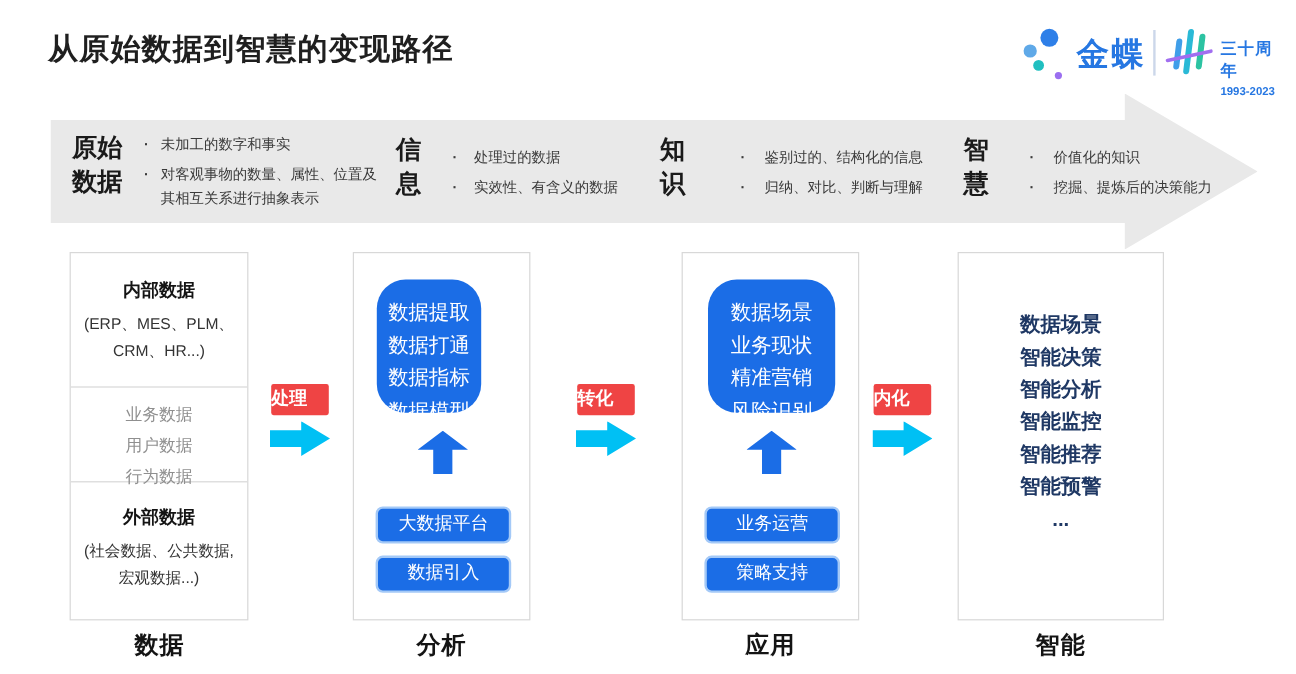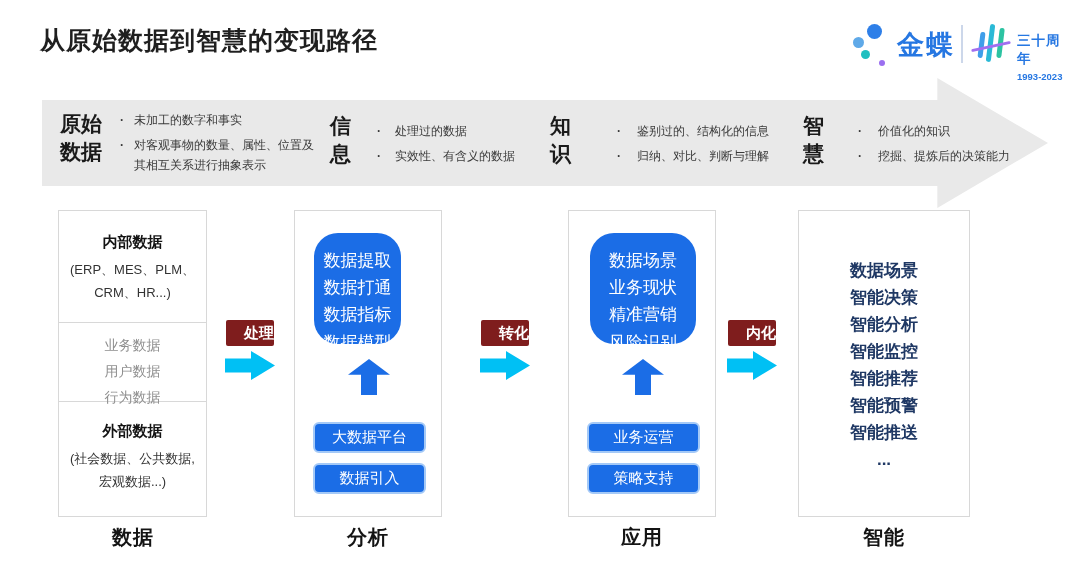--- a/index.html
+++ b/index.html
@@ -61,22 +61,22 @@
   .core-app { left:21px; top:22px; width:106px; height:111px; }
   .up-arrow { position:absolute; left:53px; top:148px; width:42px; height:36px; background:#1b6de6;
               clip-path:polygon(50% 0, 100% 44%, 69% 44%, 69% 100%, 31% 100%, 31% 44%, 0 44%); }
   .pill { position:absolute; left:18px; width:113px; height:31px; background:#1b6de6; border:2px solid #a4c9f7;
           border-radius:6px; color:#fff; font-size:15px; text-align:center; line-height:26px; }
   .pill1 { top:211px; } .pill2 { top:252px; }
 
   .smart-item { font-size:17px; font-weight:800; color:#1f3864; line-height:27px; }
 
   
-  .badge { position:absolute; top:320px; width:48px; height:26px; background:#7f1d1d; color:#fff;
-           font-size:15px; font-weight:700; text-align:right; line-height:26px; border-radius:2px; }
+  .badge { position:absolute; top:320px; width:48px; height:26px; background:#ef4444; color:#fff;
+           font-size:15px; font-weight:700; text-align:left; line-height:26px; border-radius:2px; }
   .flow-arrow { position:absolute; top:351px; width:50px; height:29px; background:#00c0f4;
                 clip-path:polygon(0 26%, 52% 26%, 52% 0, 100% 50%, 52% 100%, 52% 74%, 0 74%); }
   .cn1 { left:226px; } .cn2 { left:481px; } .cn3 { left:728px; }
   .ca1 { left:225px; } .ca2 { left:480px; } .ca3 { left:727px; }
 
   
   .floor { position:absolute; top:524px; font-size:20px; font-weight:800; color:#141414; transform:translateX(-50%); letter-spacing:1px; }
   .f1 { left:133px; } .f2 { left:368px; } .f3 { left:642px; } .f4 { left:884px; }
 </style>
 </head>
@@ -214,21 +214,20 @@
   <div class="badge cn3">内化</div>
   <div class="flow-arrow ca3"></div>
 
   <div class="col col-smart">
     <div class="smart-item">数据场景</div>
     <div class="smart-item">智能决策</div>
     <div class="smart-item">智能分析</div>
     <div class="smart-item">智能监控</div>
     <div class="smart-item">智能推荐</div>
     <div class="smart-item">智能预警</div>
-    <div class="smart-item">智能推送</div>
     <div class="smart-item">...</div>
   </div>
 
   <div class="floor f1">数据</div>
   <div class="floor f2">分析</div>
   <div class="floor f3">应用</div>
   <div class="floor f4">智能</div>
 
 </div>
 

